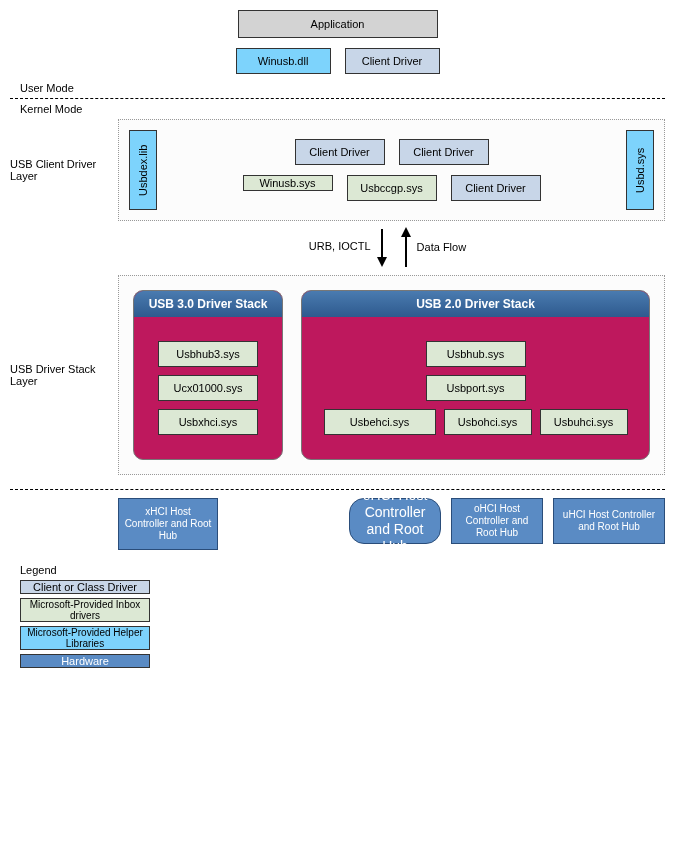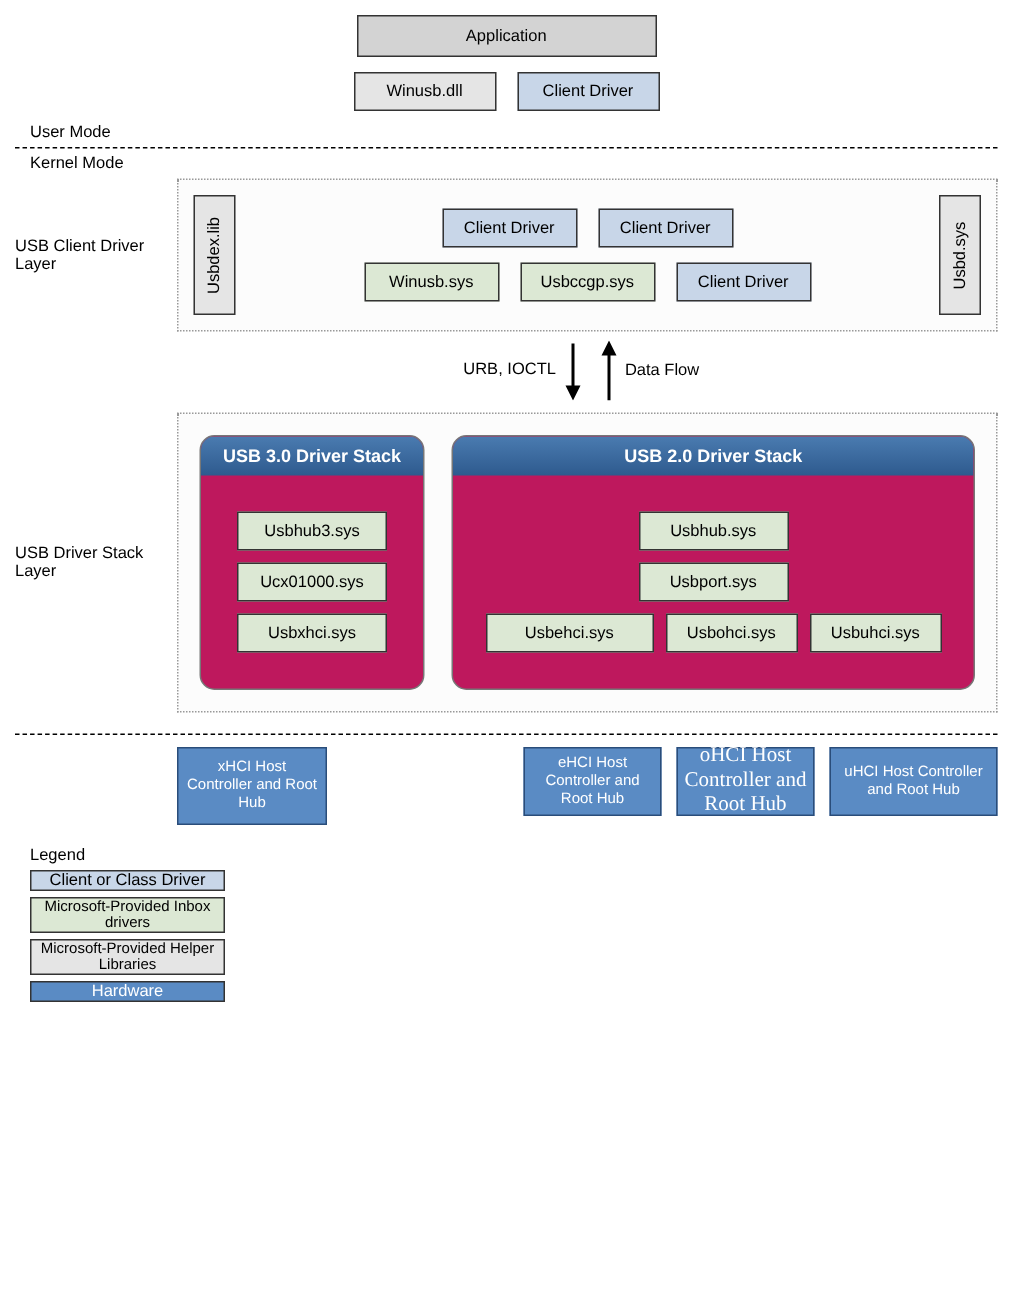--- a/index.html
+++ b/index.html
@@ -14,21 +14,21 @@
   }
   .box {
     border: 1px solid #333;
     text-align: center;
     padding: 6px 4px;
     display: flex;
     align-items: center;
     justify-content: center;
   }
   .gray-box { background: #d3d3d3; }
-  .pink-box { background: #e5e5e5; }
+  .pink-box { background: #7dd3fc; }
   .blue-box { background: #c8d6e8; }
   .green-box { background: #dce8d4; }
   .hw-box { background: #5a8bc4; color: #fff; border: 1px solid #2a4d7a; }
   .hr-dashed {
     border: none;
     border-top: 1.5px dashed #000;
     margin: 4px 0;
   }
   .section-label {
     font-size: 11px;
@@ -106,21 +106,21 @@
 <div style="display:flex;align-items:stretch;gap:8px;margin-bottom:2px;">
   <div style="width:100px;display:flex;align-items:center;font-size:11px;">USB Client Driver Layer</div>
   <div class="dotted-container" style="flex:1;gap:14px;">
     <div class="vert-box pink-box">Usbdex.lib</div>
     <div style="flex:1;display:flex;flex-direction:column;gap:10px;align-items:center;">
       <div class="row">
         <div class="box blue-box" style="width:90px;height:26px;">Client Driver</div>
         <div class="box blue-box" style="width:90px;height:26px;">Client Driver</div>
       </div>
       <div class="row">
-        <div class="box green-box" style="width:90px;height:26px;">Winusb.sys</div>
+        <div class="box green-box" style="width:90px;height:16px;">Winusb.sys</div>
         <div class="box green-box" style="width:90px;height:26px;">Usbccgp.sys</div>
         <div class="box blue-box" style="width:90px;height:26px;">Client Driver</div>
       </div>
     </div>
     <div class="vert-box pink-box">Usbd.sys</div>
   </div>
 </div>
 
 <div class="arrow-col" style="margin-left:100px;">
   <div class="arrow-group">
@@ -165,22 +165,22 @@
   </div>
 </div>
 
 <hr class="hr-dashed" style="margin-top:14px;">
 
 <div style="display:flex;gap:8px;margin:8px 0 14px 0;">
   <div style="width:100px;"></div>
   <div style="flex:1;display:flex;gap:14px;">
     <div class="box hw-box" style="width:100px;height:52px;font-size:10px;line-height:1.2;">xHCI Host Controller and Root Hub</div>
     <div style="flex:1;display:flex;gap:10px;justify-content:flex-end;">
-      <div class="box hw-box" style="width:92px;height:46px;font-size:10px;line-height:1.2;">eHCI Host Controller and Root Hub</div>
-      <div class="box hw-box" style="width:92px;height:46px;font-size:14px;line-height:1.2;font-family:Liberation Serif, serif;">oHCI Host Controller and Root Hub</div>
+      <div class="box hw-box" style="width:92px;height:46px;font-size:14px;line-height:1.2;border-radius:15px;">eHCI Host Controller and Root Hub</div>
+      <div class="box hw-box" style="width:92px;height:46px;font-size:10px;line-height:1.2;">oHCI Host Controller and Root Hub</div>
       <div class="box hw-box" style="width:112px;height:46px;font-size:10px;line-height:1.2;">uHCI Host Controller and Root Hub</div>
     </div>
   </div>
 </div>
 
 <div style="margin-left:10px;">
   <div style="font-size:11px;margin-bottom:4px;">Legend</div>
   <div class="legend-box blue-box">Client or Class Driver</div>
   <div class="legend-box green-box" style="font-size:10px;">Microsoft-Provided Inbox drivers</div>
   <div class="legend-box pink-box" style="font-size:10px;">Microsoft-Provided Helper Libraries</div>

